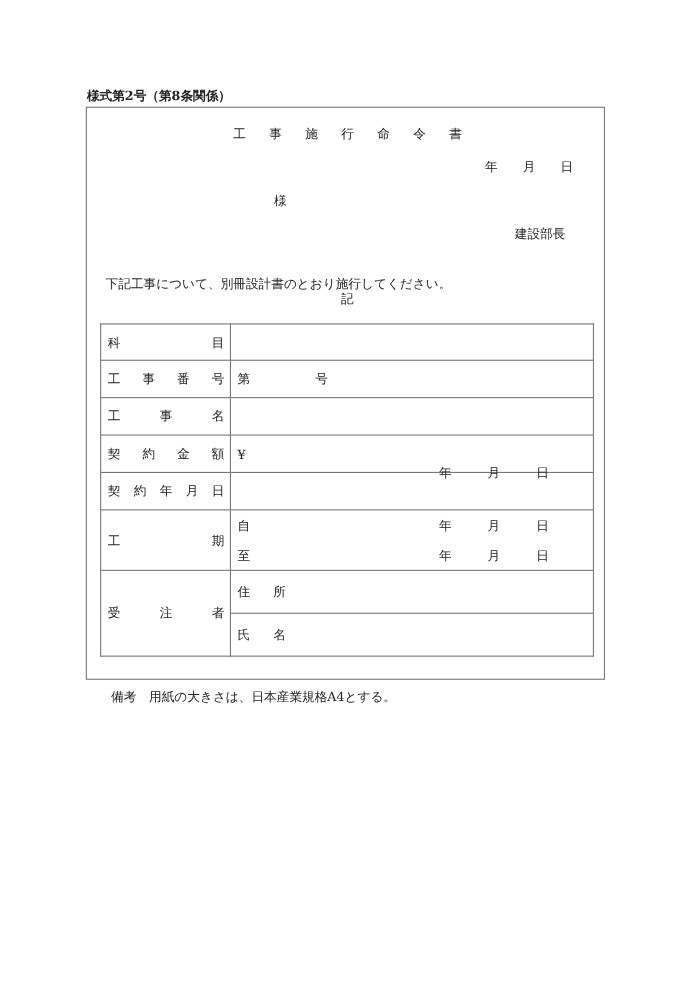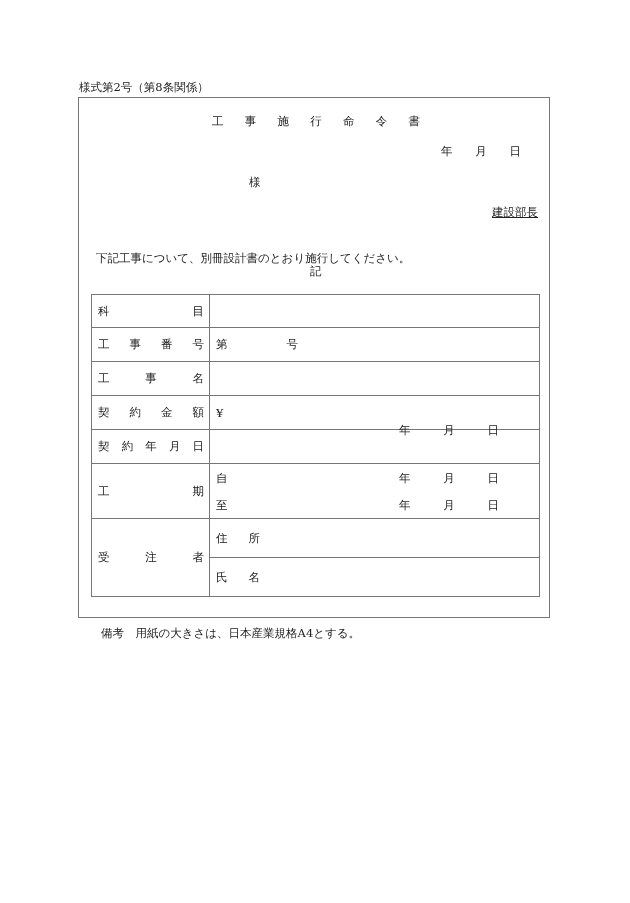--- a/index.html
+++ b/index.html
@@ -11,21 +11,21 @@
   table.form td { border:1px solid #777; padding:0; font-size:11.5px; vertical-align:middle; }
   td.lbl { width:117px; }
   td.lbl .in { display:flex; justify-content:space-between; padding:0 5px 0 6px; }
   td.val { padding-left:6px !important; }
   .row34 { height:33px; }
   .ymd { position:absolute; left:189px; width:100px; display:flex; justify-content:space-between; }
 </style>
 </head>
 <body>
 
-<div class="abs" style="left:79px;top:80px;">様式第2号（第8条関係）</div>
+<div class="abs" style="left:79px;top:80px;font-weight:bold;">様式第2号（第8条関係）</div>
 
 <div class="frame"></div>
 
 <div class="abs spaced" style="left:212px;top:114px;width:208px;">
   <span>工</span>
   <span>事</span>
   <span>施</span>
   <span>行</span>
   <span>命</span>
   <span>令</span>
@@ -33,21 +33,21 @@
 </div>
 
 <div class="abs spaced" style="left:441px;top:144px;width:80px;">
   <span>年</span>
   <span>月</span>
   <span>日</span>
 </div>
 
 <div class="abs" style="left:249px;top:175px;">様</div>
 
-<div class="abs" style="left:492px;top:205px;text-decoration:underline;">建設部長</div>
+<div class="abs" style="left:468px;top:205px;">建設部長</div>
 
 <div class="abs" style="left:96px;top:251px;">下記工事について、別冊設計書のとおり施行してください。</div>
 
 <div class="abs" style="left:310px;top:264px;">記</div>
 
 <table class="form">
   <tbody>
       <tr class="row34" style="height:33px;">
     <td class="lbl">
           <div class="in">

